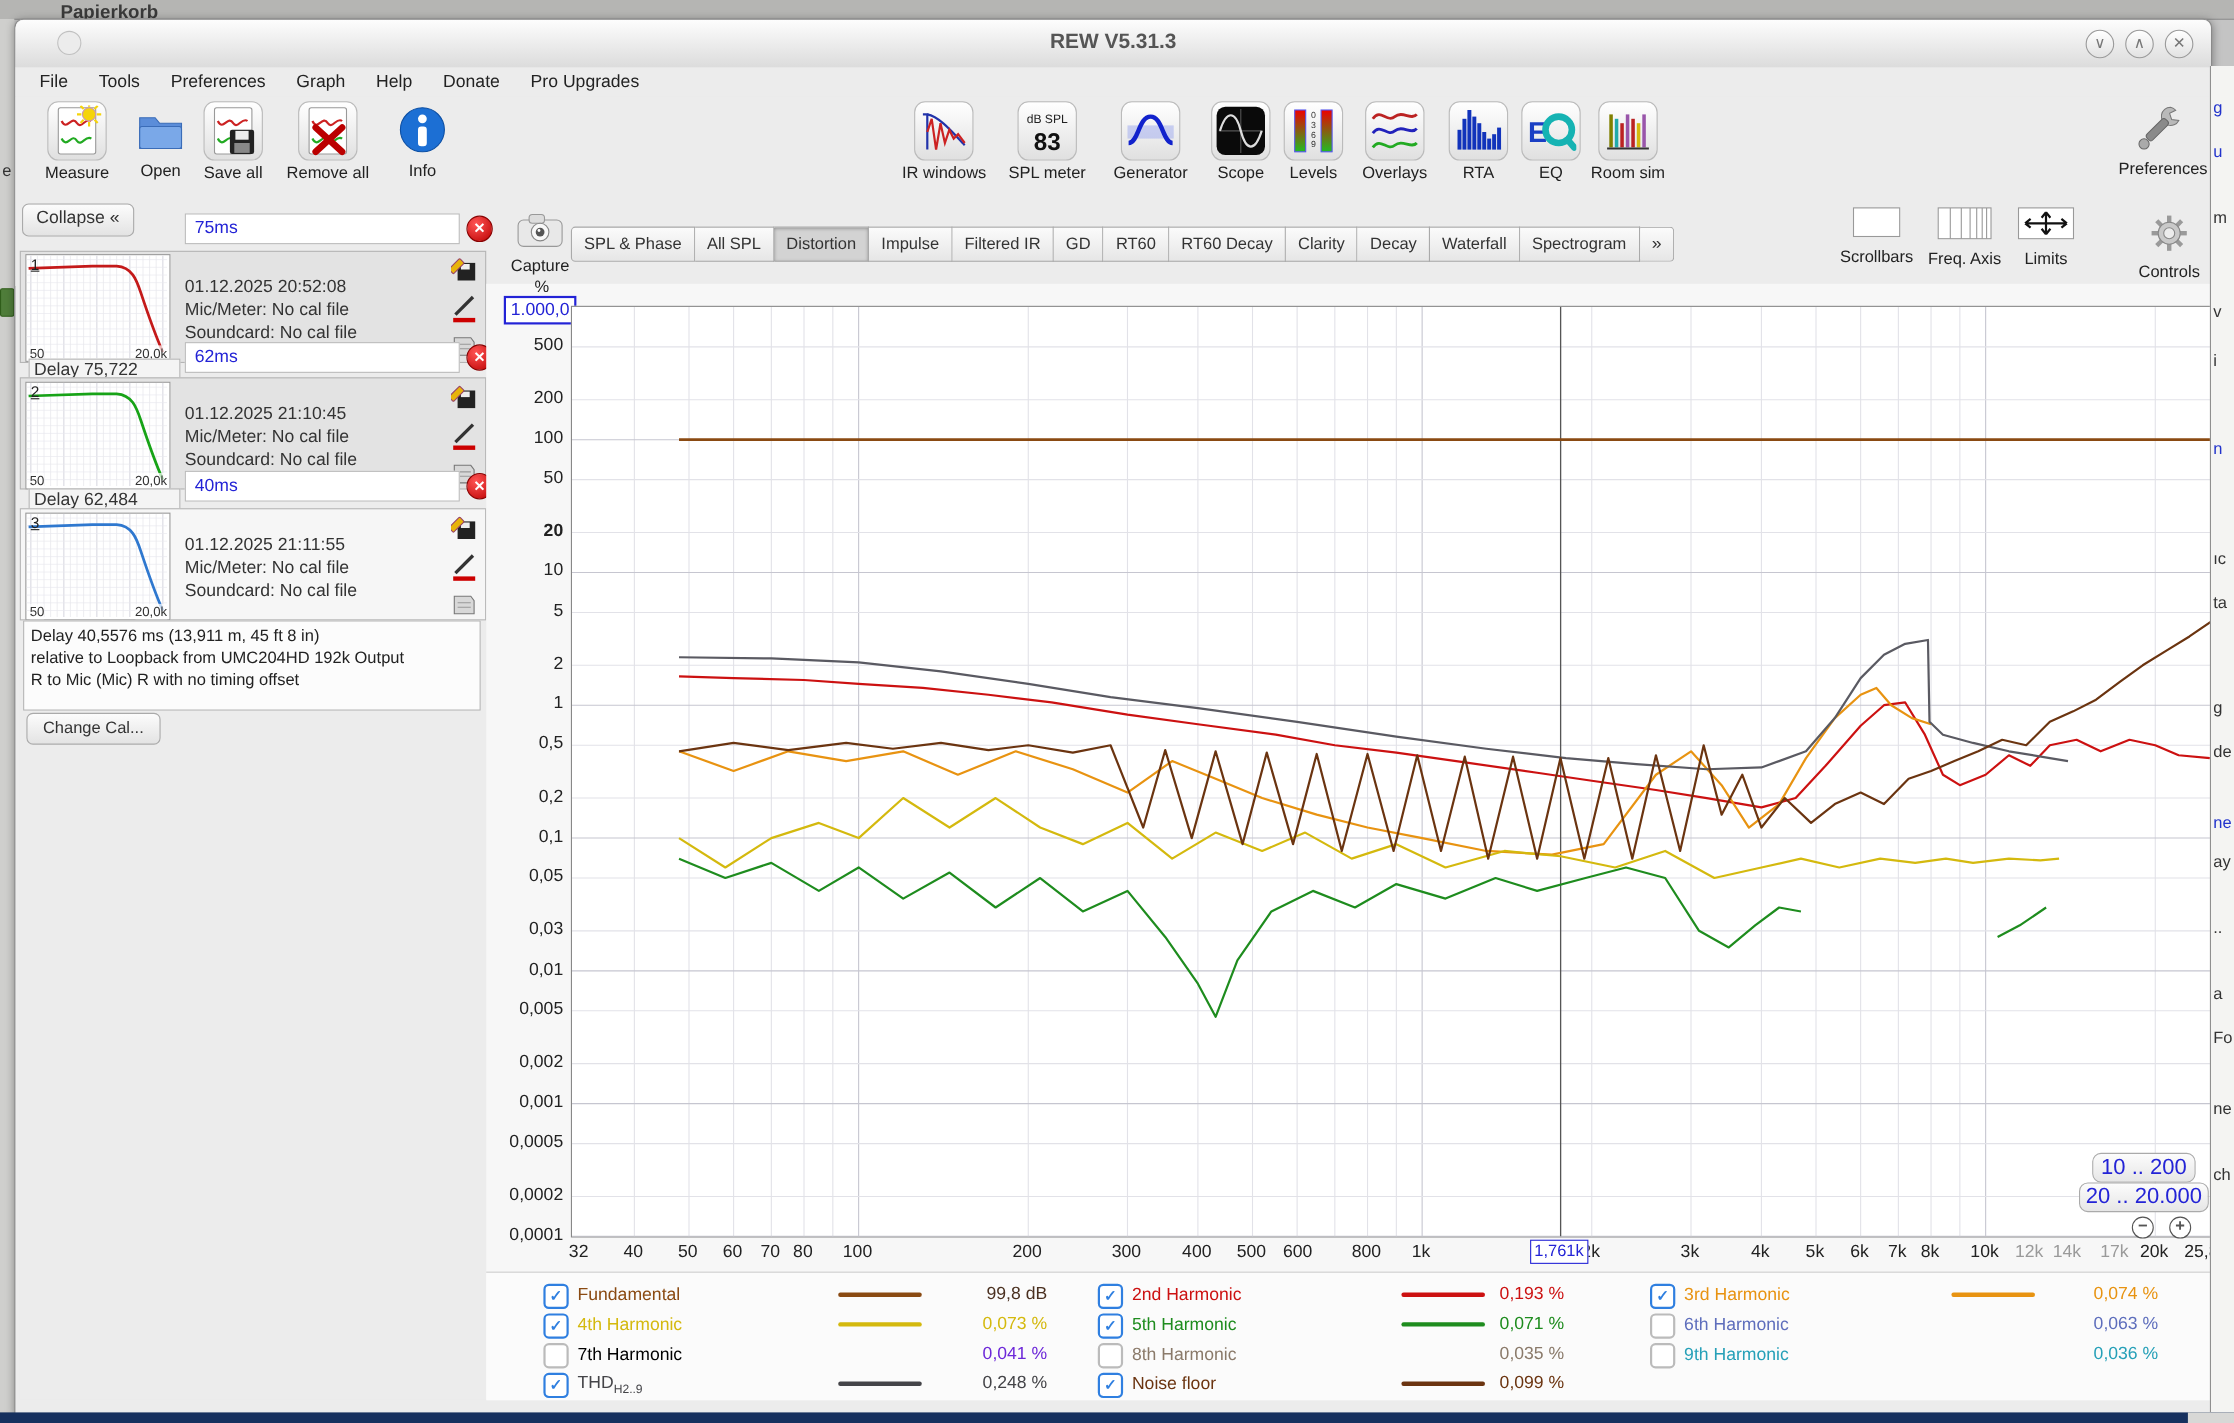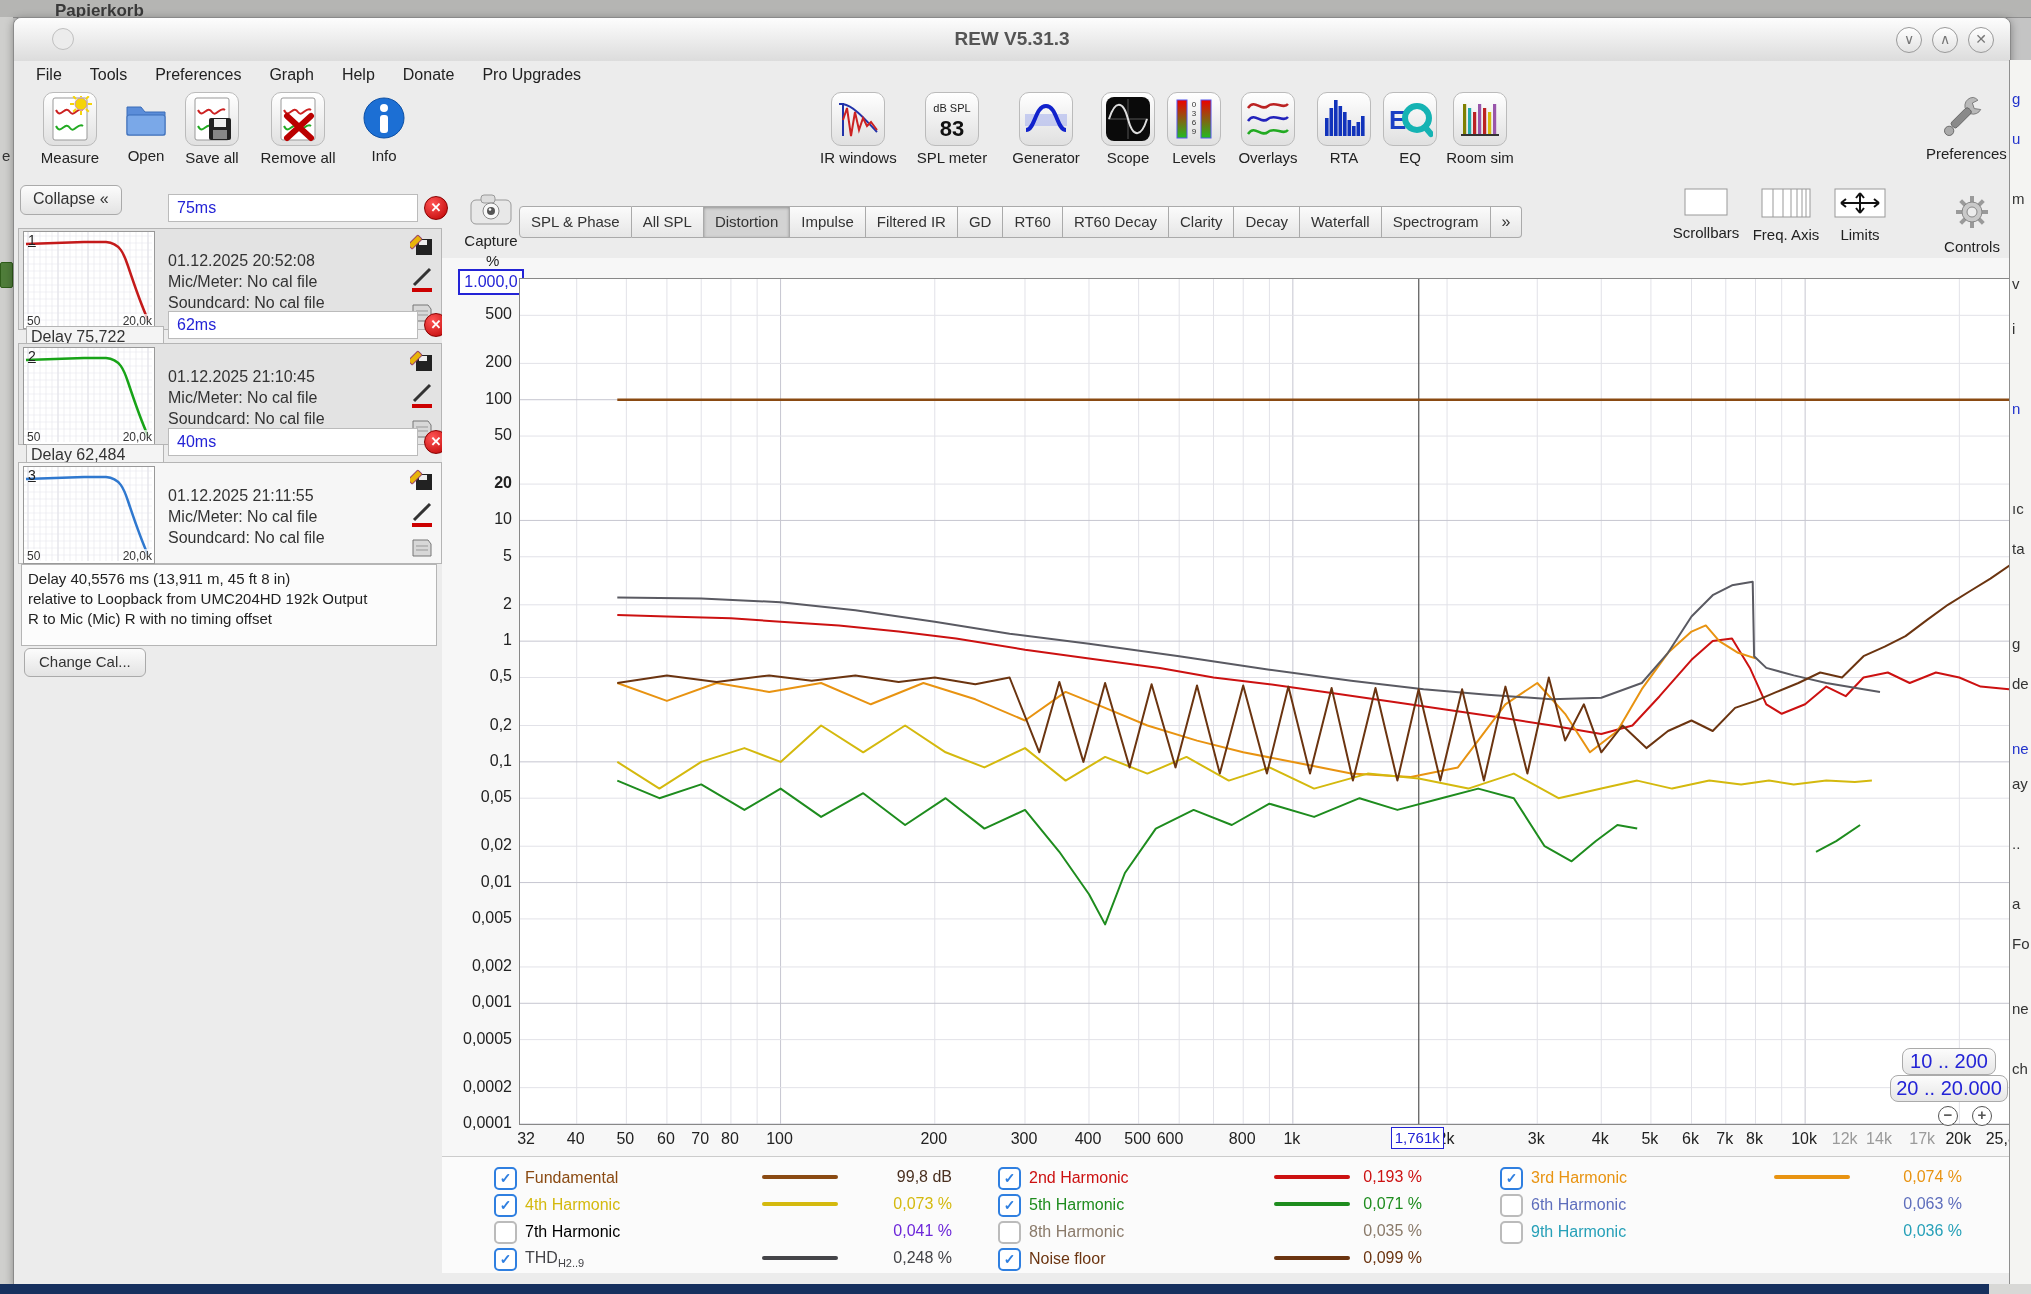--- a/index.html
+++ b/index.html
@@ -629,42 +629,42 @@
           <div class="ytick" style="top: 168.053px; left: 0px; width: 70px;">50</div>
           <div class="ytick" style="top: 216.09px; left: 0px; width: 70px; font-weight: bold;">20</div>
           <div class="ytick" style="top: 252.429px; left: 0px; width: 70px;">10</div>
           <div class="ytick" style="top: 288.767px; left: 0px; width: 70px;">5</div>
           <div class="ytick" style="top: 336.804px; left: 0px; width: 70px;">2</div>
           <div class="ytick" style="top: 373.143px; left: 0px; width: 70px;">1</div>
           <div class="ytick" style="top: 409.481px; left: 0px; width: 70px;">0,5</div>
           <div class="ytick" style="top: 457.519px; left: 0px; width: 70px;">0,2</div>
           <div class="ytick" style="top: 493.857px; left: 0px; width: 70px;">0,1</div>
           <div class="ytick" style="top: 530.196px; left: 0px; width: 70px;">0,05</div>
-          <div class="ytick" style="top: 578.233px; left: 0px; width: 70px;">0,02</div>
+          <div class="ytick" style="top: 578.233px; left: 0px; width: 70px;">0,03</div>
           <div class="ytick" style="top: 614.571px; left: 0px; width: 70px;">0,01</div>
           <div class="ytick" style="top: 650.91px; left: 0px; width: 70px;">0,005</div>
           <div class="ytick" style="top: 698.947px; left: 0px; width: 70px;">0,002</div>
           <div class="ytick" style="top: 735.286px; left: 0px; width: 70px;">0,001</div>
           <div class="ytick" style="top: 771.624px; left: 0px; width: 70px;">0,0005</div>
           <div class="ytick" style="top: 819.661px; left: 0px; width: 70px;">0,0002</div>
           <div class="ytick" style="top: 856px; left: 0px; width: 70px;">0,0001</div>
         </div>
       <div id="xticks">
           <div class="xtick" style="left: 44.0635px;">32</div>
           <div class="xtick" style="left: 93.7089px;">40</div>
           <div class="xtick" style="left: 143.354px;">50</div>
           <div class="xtick" style="left: 183.918px;">60</div>
           <div class="xtick" style="left: 218.213px;">70</div>
           <div class="xtick" style="left: 247.922px;">80</div>
           <div class="xtick" style="left: 297.567px;">100</div>
           <div class="xtick" style="left: 451.78px;">200</div>
           <div class="xtick" style="left: 541.988px;">300</div>
           <div class="xtick" style="left: 605.992px;">400</div>
           <div class="xtick" style="left: 655.638px;">500</div>
-          <div class="xtick" style="left: 688px;">600</div>
+          <div class="xtick" style="left: 671px; text-align: right;">600</div>
           <div class="xtick" style="left: 760.205px;">800</div>
           <div class="xtick" style="left: 809.851px;">1k</div>
           <div class="xtick" style="left: 964.063px;">2k</div>
           <div class="xtick" style="left: 1054.27px;">3k</div>
           <div class="xtick" style="left: 1118.28px;">4k</div>
           <div class="xtick" style="left: 1167.92px;">5k</div>
           <div class="xtick" style="left: 1208.48px;">6k</div>
           <div class="xtick" style="left: 1242.78px;">7k</div>
           <div class="xtick" style="left: 1272.49px;">8k</div>
           <div class="xtick" style="left: 1322.13px;">10k</div>

